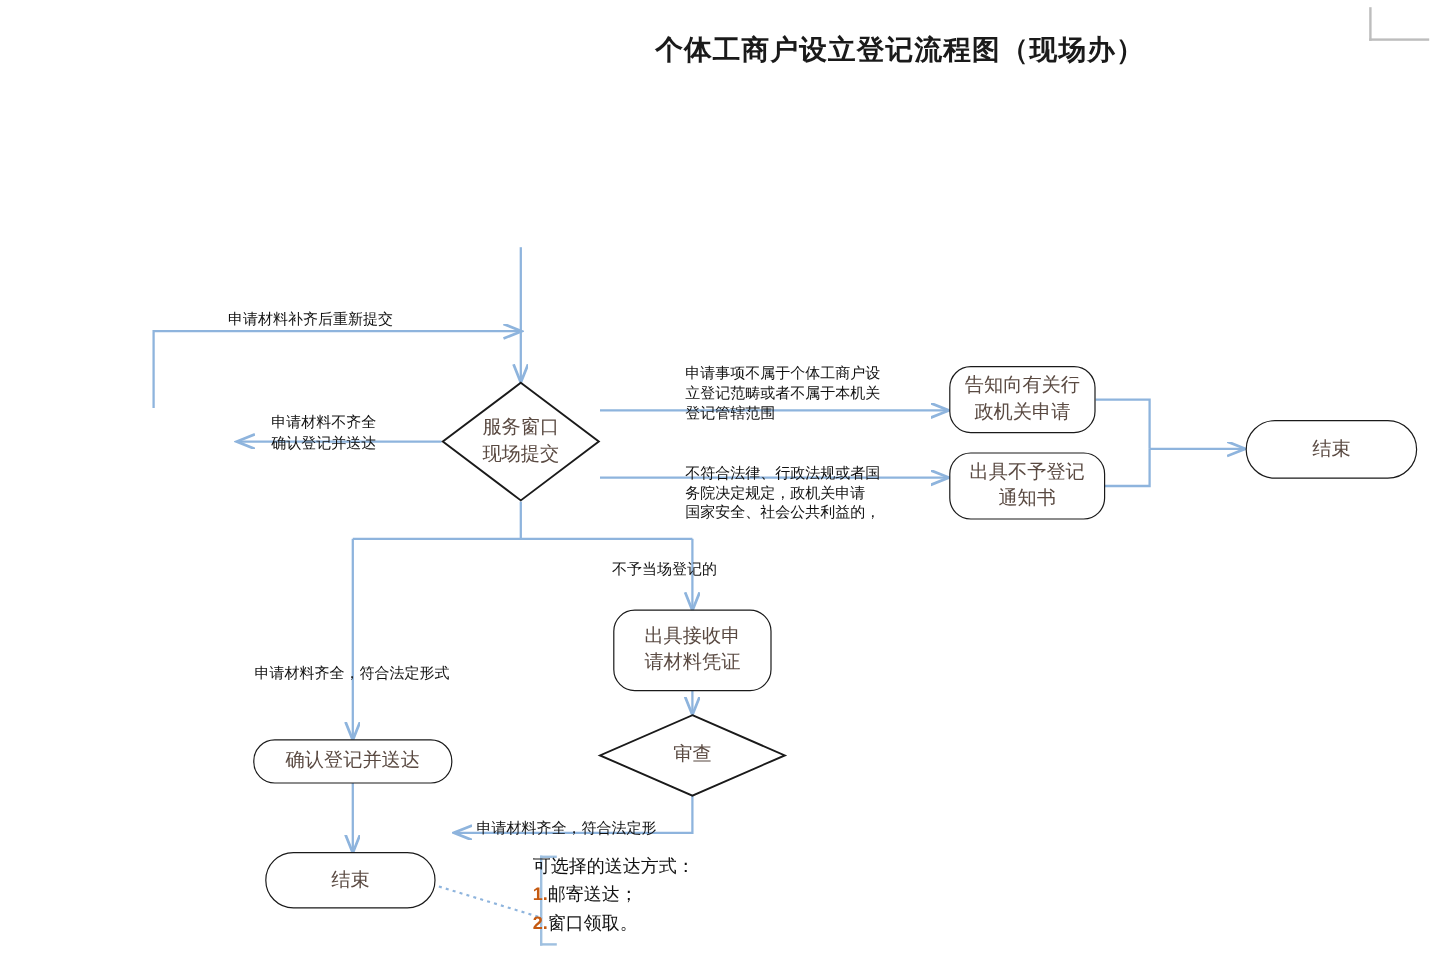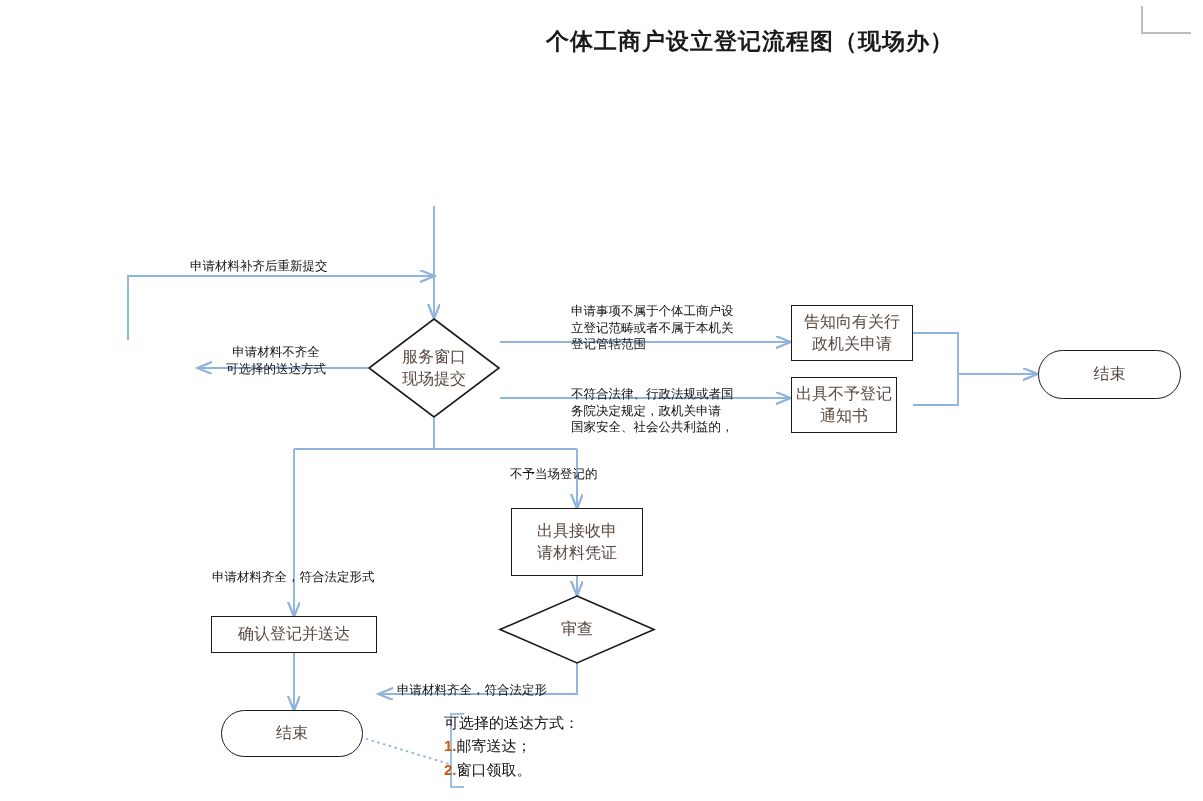--- a/index.html
+++ b/index.html
@@ -43,20 +43,21 @@
   
   .node {
     position: absolute;
     box-sizing: border-box;
     display: flex;
     align-items: center;
     justify-content: center;
     text-align: center;
     color: #5a4a42;
     font-family: "Liberation Serif", "DejaVu Serif", serif;
+    border-radius: 18px;
   }
   .stadium {
     border: 1.6px solid #1a1a1a;
     border-radius: 999px;
     background: #ffffff;
     font-size: 16px;
   }
   .rectbox {
     border: 1.6px solid #1a1a1a;
     background: #ffffff;
@@ -180,21 +181,21 @@
     <div class="diamond-label" style="white-space:pre-line;">服务窗口
 现场提交</div>
   </div>
 
 
   <div class="node rectbox" style="left:791px; top:305px; width:122px; height:56px; white-space:pre-line;">
     <span style="white-space:pre-line;">告知向有关行
 政机关申请</span>
   </div>
 
-  <div class="node rectbox" style="left:791px; top:377px; width:106px; height:56px; white-space:pre-line;">
+  <div class="node rectbox" style="left:791px; top:377px; width:130px; height:56px; white-space:pre-line;">
     <span style="white-space:pre-line;">出具不予登记
 通知书</span>
   </div>
 
   <div class="node stadium" style="left:1038px; top:350px; width:143px; height:49px;">
     <span>结束</span>
   </div>
 
   <div class="node rectbox" style="left:511px; top:508px; width:132px; height:68px; white-space:pre-line;">
     <span style="white-space:pre-line;">出具接收申
@@ -212,31 +213,31 @@
     <span>确认登记并送达</span>
   </div>
 
   <div class="node stadium" style="left:221px; top:710px; width:142px; height:47px;">
     <span>结束</span>
   </div>
 
   <div class="elabel" style="left:190px; top:258px;">申请材料补齐后重新提交</div>
 
   <div class="elabel" style="left:226px; top:344px; text-align:center;">申请材料不齐全
-可选择的送达方式</div>
+确认登记并送达</div>
 
   <div class="elabel" style="left:571px; top:303px;">申请事项不属于个体工商户设
 立登记范畴或者不属于本机关
 登记管辖范围</div>
 
   <div class="elabel" style="left:571px; top:386px;">不符合法律、行政法规或者国
 务院决定规定，政机关申请
 国家安全、社会公共利益的，</div>
 
-  <div class="elabel" style="left:212px; top:553px;margin-top:16px;">申请材料齐全，符合法定形式</div>
+  <div class="elabel" style="left:212px; top:553px;">申请材料齐全，符合法定形式</div>
 
   <div class="elabel" style="left:510px; top:466px;">不予当场登记的</div>
 
   <div class="elabel" style="left:397px; top:682px;">申请材料齐全，符合法定形</div>
 
   <div class="note-bracket" style="left:450px; top:713px; width:14px; height:75px;"></div>
 
   <div class="note" style="left:444px; top:711px;">
     <div>可选择的送达方式：</div>
     <div>

